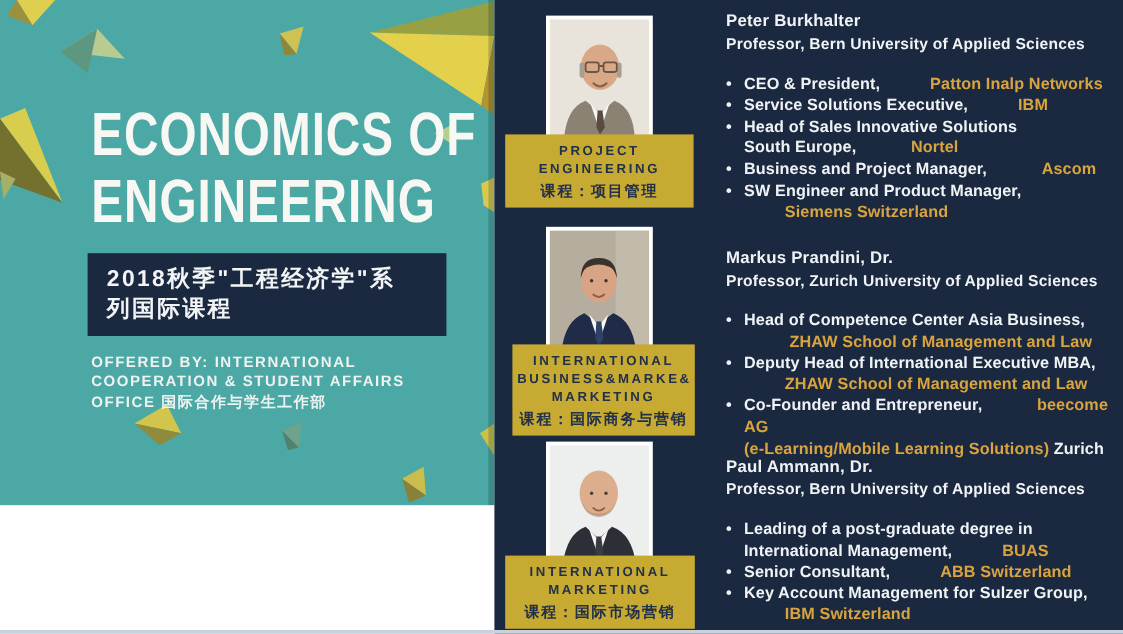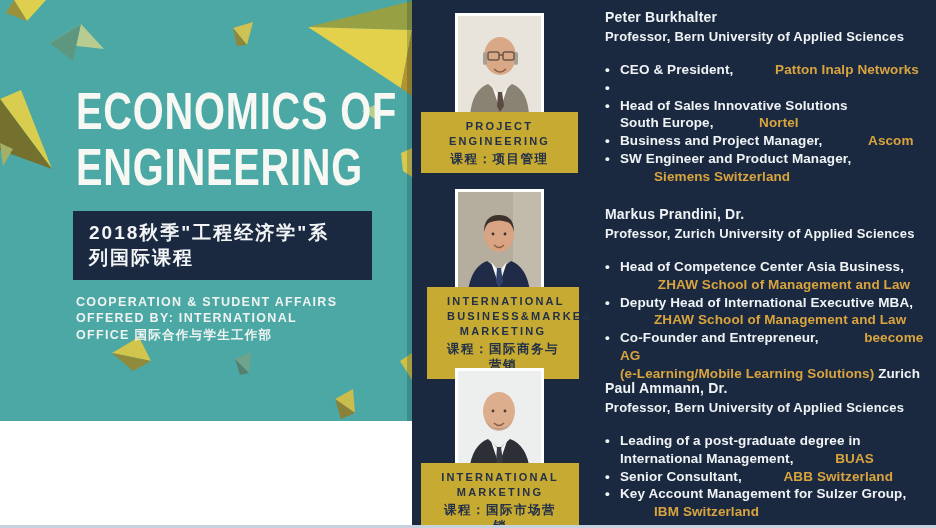--- a/index.html
+++ b/index.html
@@ -49,21 +49,21 @@
   .profile.p3{top:356px;height:172px;}
   .photo-frame{
     position:absolute;left:43px;width:89px;height:106px;background:#ffffff;
     padding:3px;box-sizing:border-box;
   }
   .p1 .photo-frame{top:13px;}
   .p2 .photo-frame{top:13px;}
   .p3 .photo-frame{top:12px;}
   .badge{
     position:absolute;background:var(--badge-gold,#c7aa31);color:#233049;
-    text-align:center;box-sizing:border-box;padding:7px 20px 6px;
+    text-align:center;box-sizing:border-box;padding:7px 4px 6px;
   }
   .p1 .badge{left:9px;top:112px;width:157px;}
   .p2 .badge{left:15px;top:111px;width:152px;}
   .p3 .badge{left:9px;top:107px;width:158px;}
   .badge-line{font-size:11px;font-weight:700;letter-spacing:2.2px;line-height:1.35;}
   .badge-cn{font-size:12.5px;font-weight:700;letter-spacing:1.5px;line-height:1.3;margin-top:2px;}
   .bio{position:absolute;left:193px;width:334px;}
   .p1 .bio{top:8px;}
   .p2 .bio{top:29px;}
   .p3 .bio{top:23px;}
@@ -122,22 +122,22 @@
       <div class="title-line">ECONOMICS OF</div>
       <div class="title-line">ENGINEERING</div>
     </div>
 
     <div class="subtitle-box">
       <div>2018秋季"工程经济学"系</div>
       <div>列国际课程</div>
     </div>
 
     <div class="offered-by">
+      <div>OFFERED BY: INTERNATIONAL</div>
       <div>COOPERATION &amp; STUDENT AFFAIRS</div>
-      <div>OFFERED BY: INTERNATIONAL</div>
       <div>OFFICE 国际合作与学生工作部</div>
     </div>
   </div>
 
   <div class="right-panel">
 
     <section class="profile p1">
       <div class="photo-frame">
         <svg width="83" height="100" viewBox="0 0 83 100">
           <rect width="83" height="100" fill="#e9e4db"></rect>
@@ -164,20 +164,21 @@
       <div class="bio">
         <div class="name">Peter Burkhalter</div>
         <div class="role">Professor, Bern University of Applied Sciences</div>
         <ul class="experience">
             <li>
               <span class="dot">•</span>
               <span class="btext"><span class="wht">CEO &amp; President,  </span><span class="gold">Patton Inalp Networks</span></span>
             </li>
             <li>
               <span class="dot">•</span>
+              <span class="btext"><span class="wht">Service Solutions Executive,  </span><span class="gold">IBM</span></span>
             </li>
             <li>
               <span class="dot">•</span>
               <span class="btext"><span class="wht">Head of Sales Innovative Solutions
 South Europe,   </span><span class="gold">Nortel</span></span>
             </li>
             <li>
               <span class="dot">•</span>
               <span class="btext"><span class="wht">Business and Project Manager,   </span><span class="gold">Ascom</span></span>
             </li>

